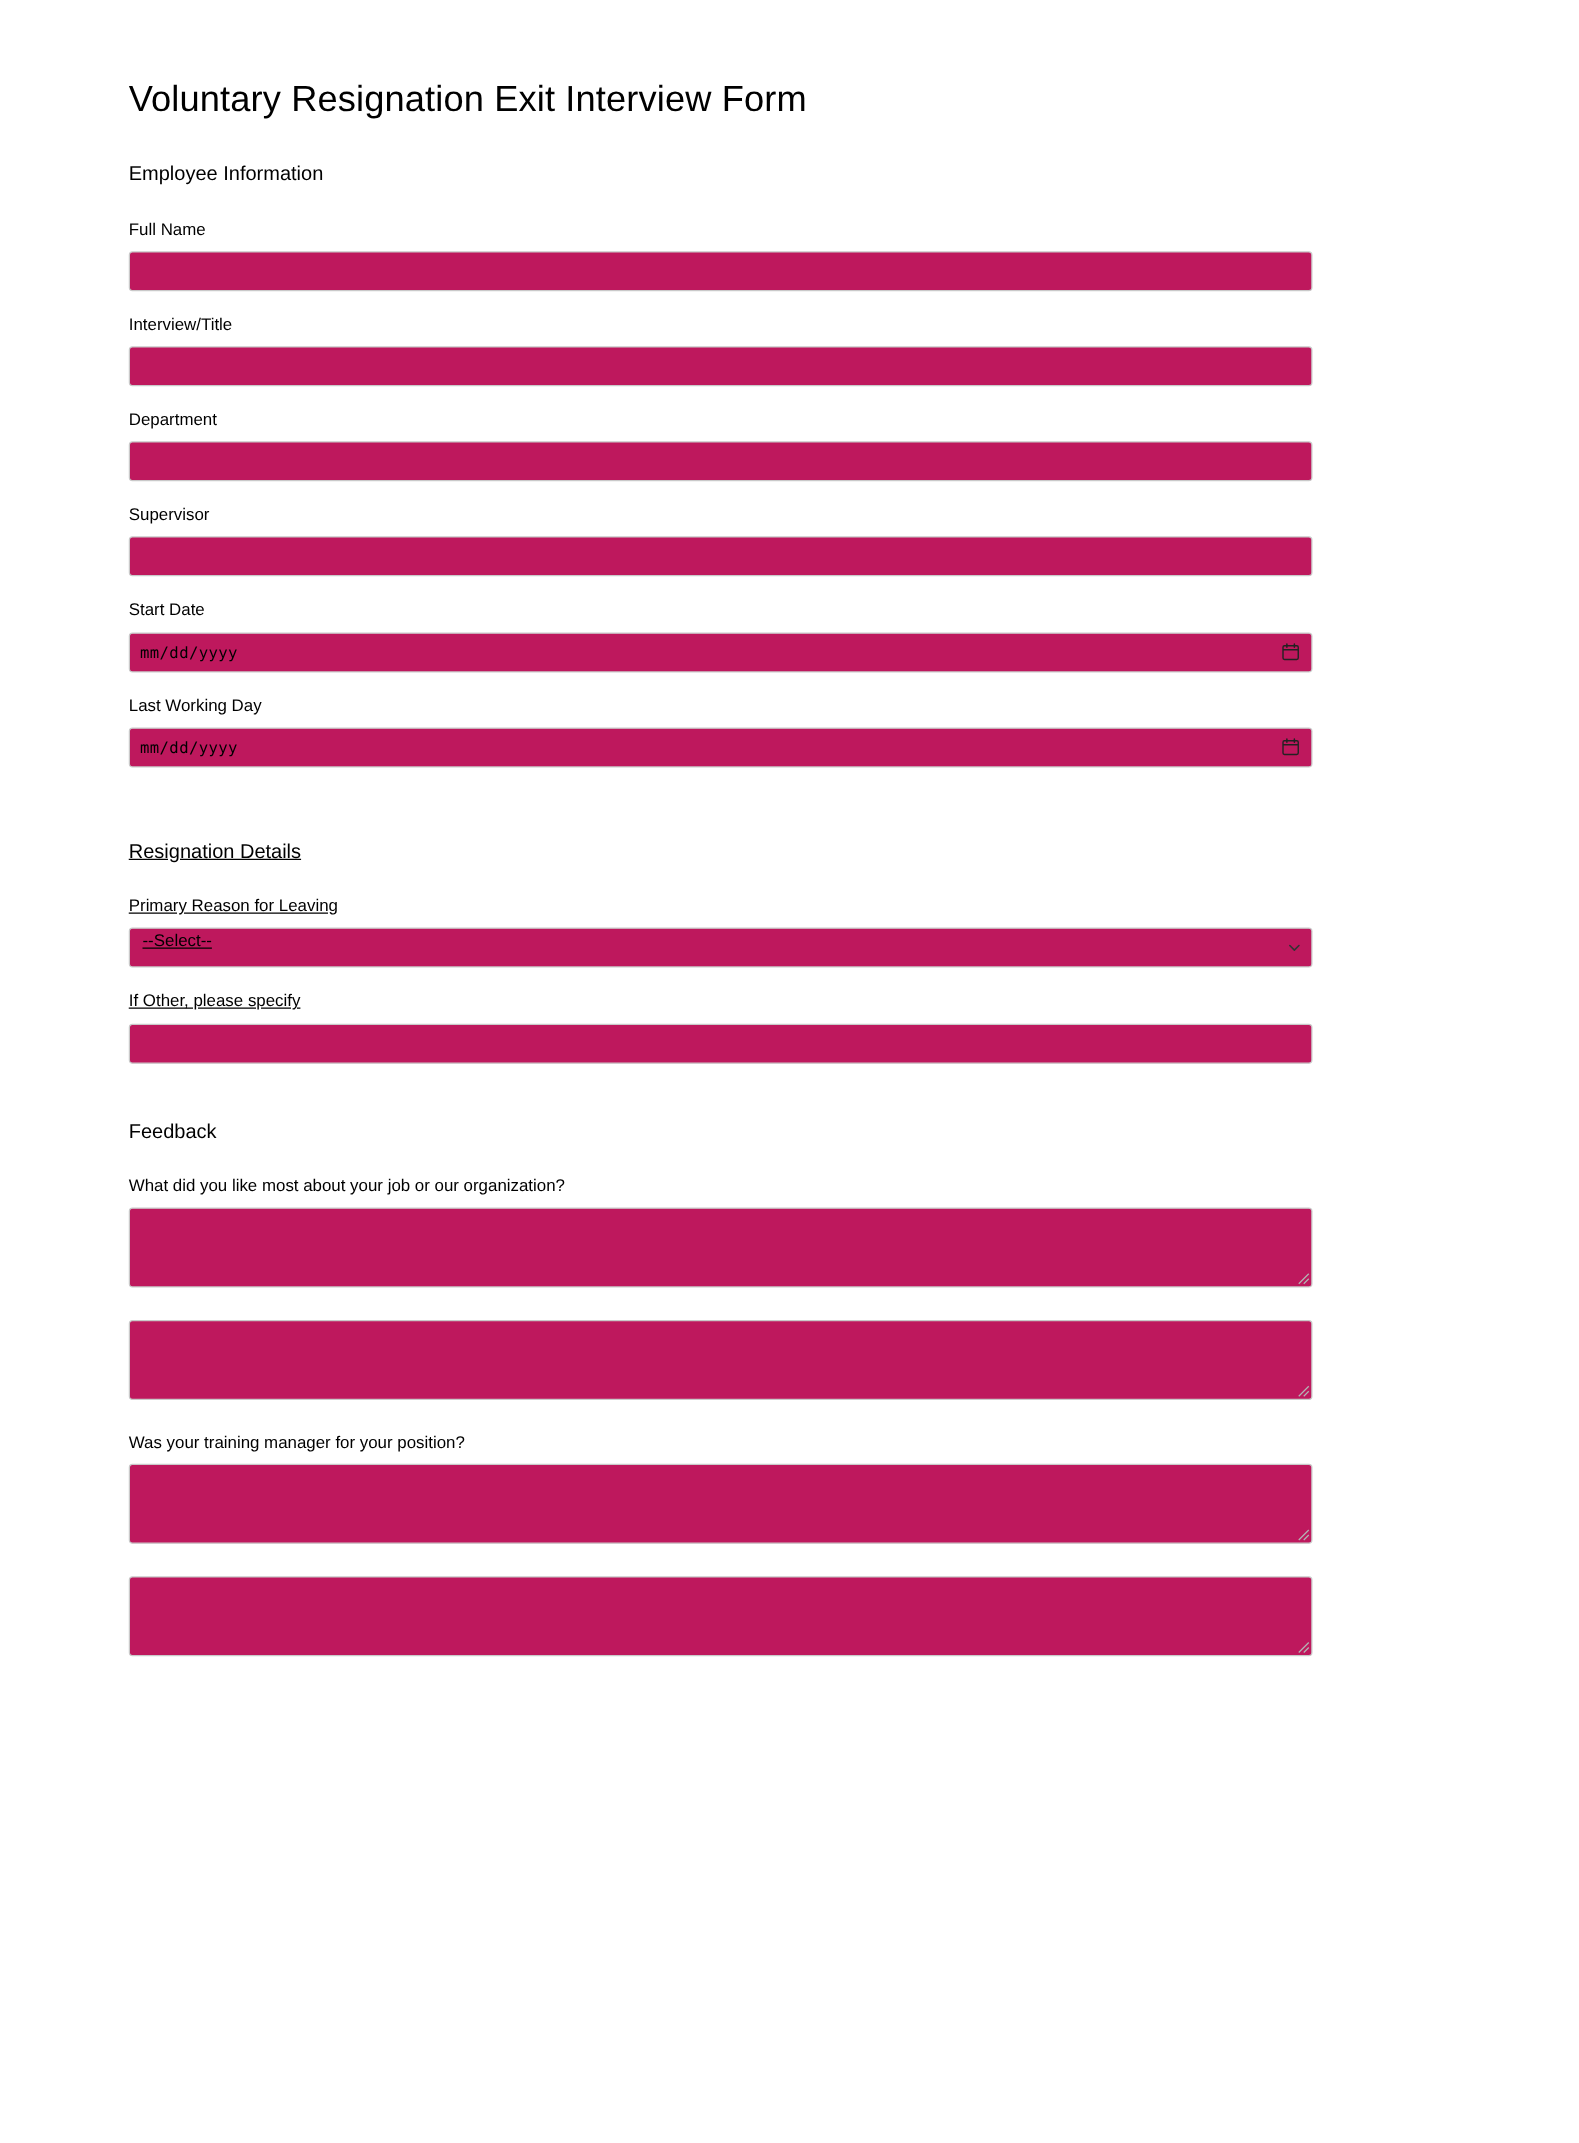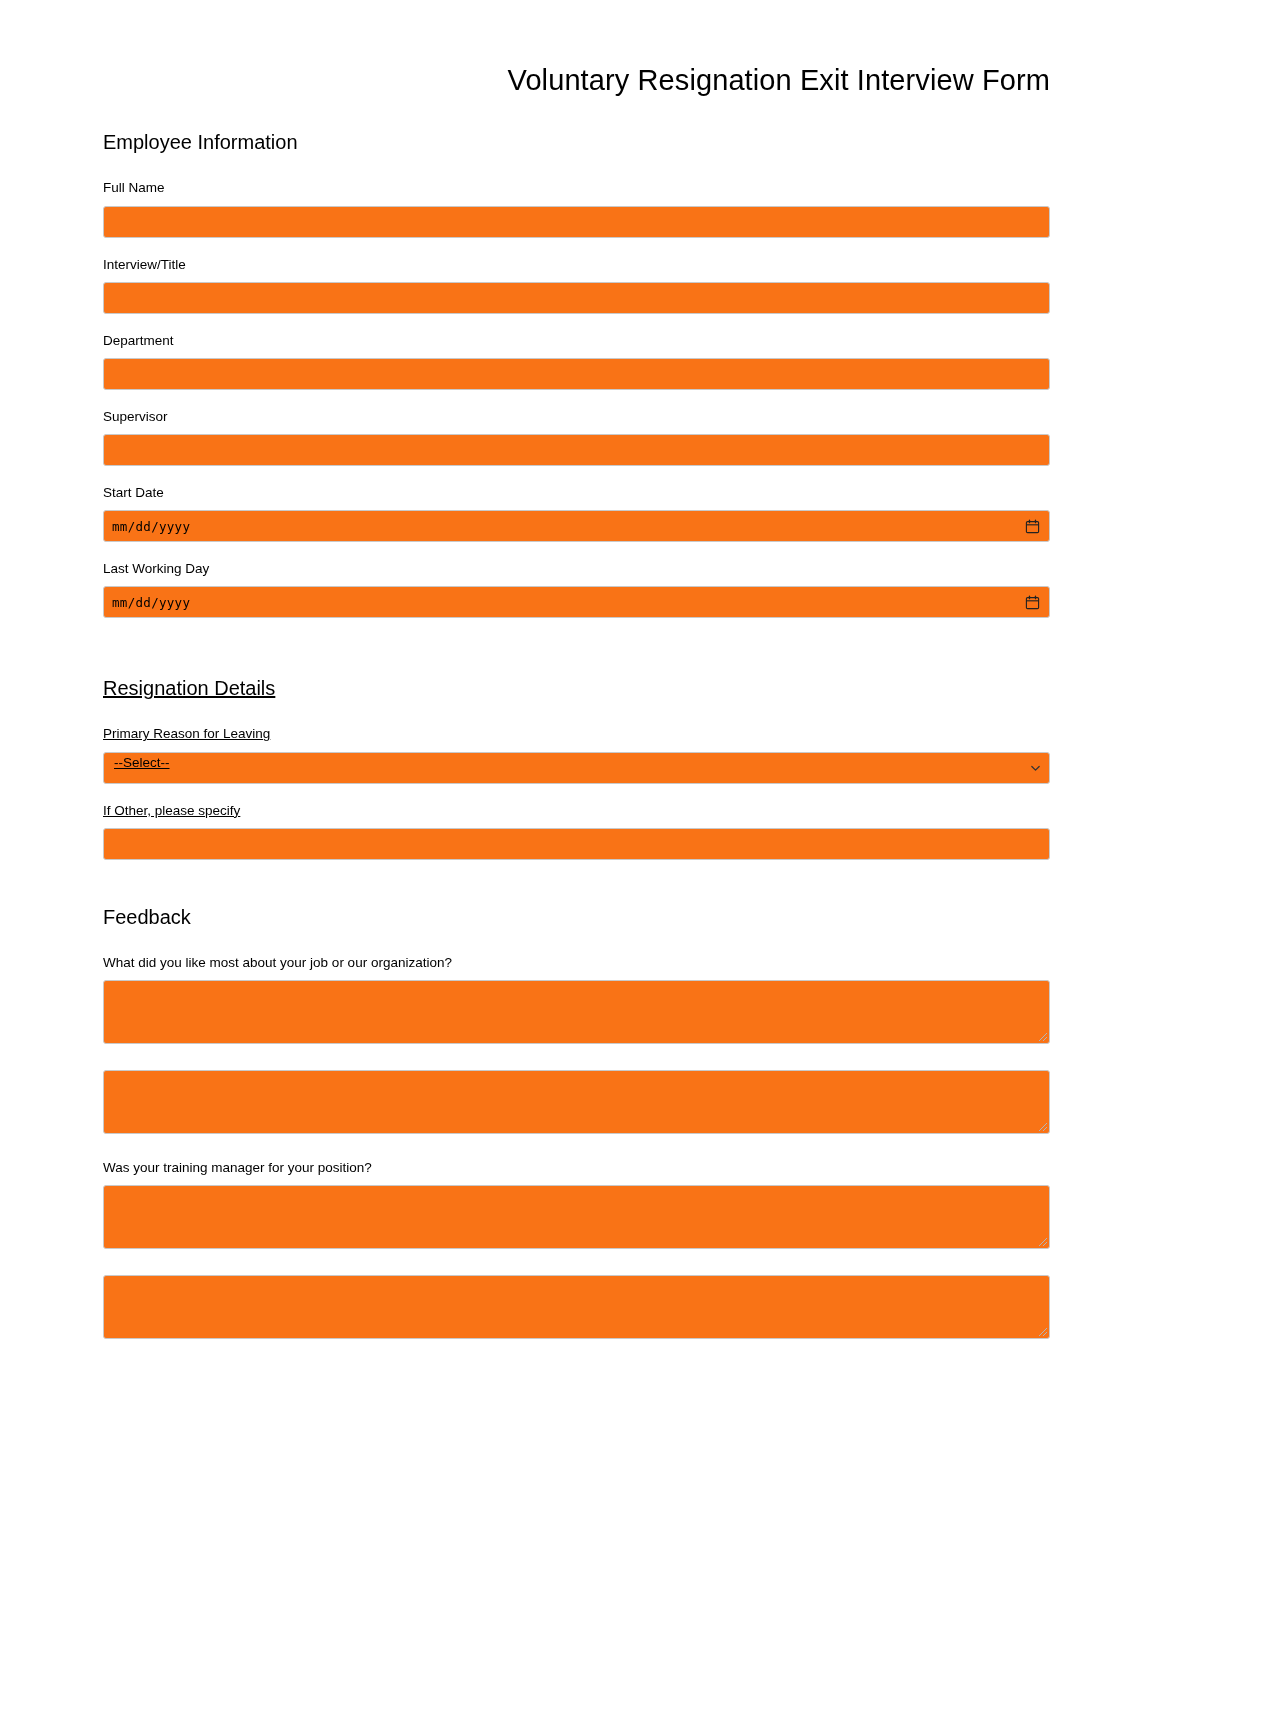--- a/index.html
+++ b/index.html
@@ -19,24 +19,23 @@
     width: 1263px;
     min-height: 1714px;
     padding: 64px 213px 40px 103px;
   }
   .form-title {
     font-size: 29px;
     font-weight: normal;
     line-height: 1.15;
     margin: 0 0 34px 0;
     letter-spacing: 0.1px;
-    text-align: right;
   }
   .section-heading {
-    font-size: 20px;
+    font-size: 16px;
     font-weight: normal;
     line-height: 1.15;
     margin: 0 0 26px 0;
   }
   .section {
     margin-bottom: 0;
   }
   .section-employee { margin-bottom: 40px; }
   .section-resignation { margin-bottom: 46px; text-decoration: underline; }
   .grid-2 {
@@ -58,21 +57,21 @@
   .input-text,
   .input-date,
   .select-box,
   .textarea-box {
     box-sizing: border-box;
     display: block;
     width: 100%;
     font-family: "Liberation Sans", sans-serif;
     font-size: 13.5px;
     color: #000;
-    background: #f97316;
+    background: #be185d;
     border: 1px solid #c9c9c9;
     border-radius: 3px;
     outline: none;
   }
   .input-text,
   .input-date,
   .select-box {
     height: 32px;
     padding: 2px 8px;
   }

